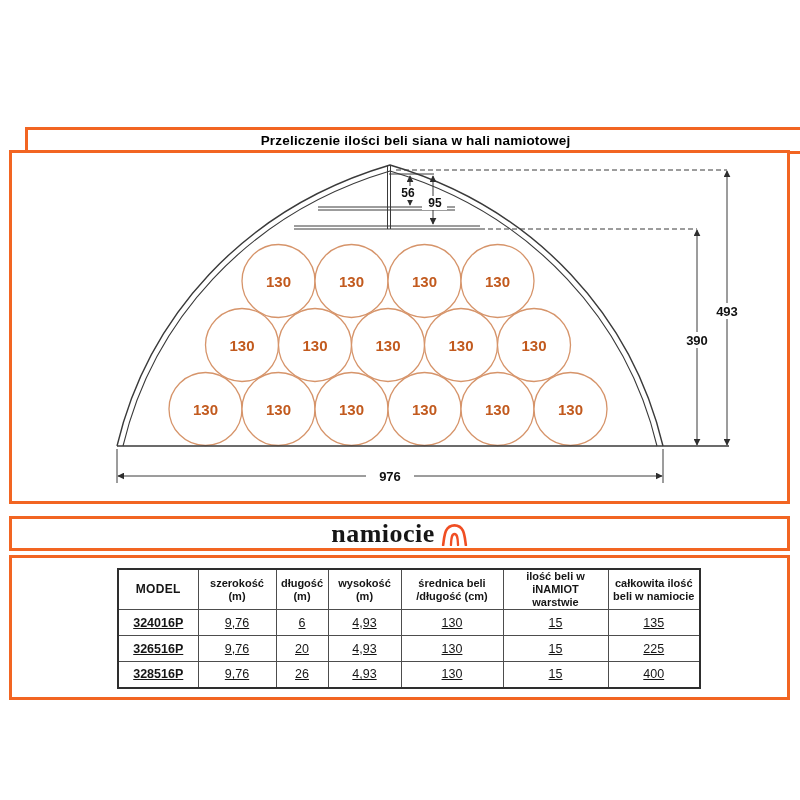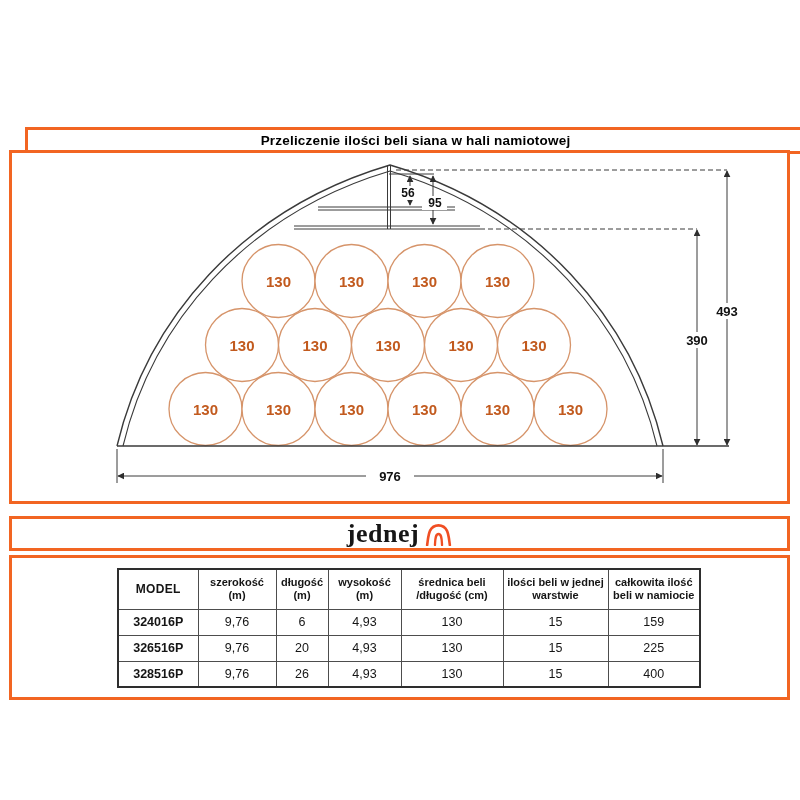--- a/index.html
+++ b/index.html
@@ -27,21 +27,21 @@
   .bale-label{font-size:15px;font-weight:bold;fill:var(--bale-text);}
   .frame{fill:none;stroke:var(--line);stroke-width:1.4;}
   .thin{stroke:var(--line);stroke-width:1;fill:none;}
   .dashed{stroke:var(--line);stroke-width:1;fill:none;stroke-dasharray:5 3;}
 
   table.spec{border-collapse:collapse;margin:10px 0 0 105px;table-layout:fixed;width:582px;background:#fff;}
   table.spec th,table.spec td{border:1px solid #4d4d4d;text-align:center;vertical-align:middle;color:#151515;overflow:hidden;}
   table.spec{border:2px solid #2e2e2e;}
   table.spec thead th{height:40px;font-weight:bold;font-size:11px;line-height:13px;}
   table.spec thead th.model-h{font-weight:bold;font-size:12px;letter-spacing:.3px;margin-top:26px;}
-  table.spec tbody td{height:26px;font-size:12.5px;}
+  table.spec tbody td{height:26px;font-size:12.5px;text-decoration:underline;}
   table.spec tbody td.model-c{font-weight:bold;}
 </style>
 </head>
 <body>
 
 <div class="page">
 
   <div class="obox title-box">
     <h1>Przeliczenie ilości beli siana w hali namiotowej</h1>
   </div>
@@ -129,21 +129,21 @@
         <line class="thin" x1="685" y1="77" x2="685" y2="292" marker-start="url(#arr)" marker-end="url(#arr)"></line>
         <rect x="699" y="150" width="32" height="16" fill="#fff"></rect>
         <text class="dim-text" x="715" y="163" text-anchor="middle">493</text>
         <rect x="669" y="179" width="32" height="16" fill="#fff"></rect>
         <text class="dim-text" x="685" y="192" text-anchor="middle">390</text>
       </g>
     </svg>
   </div>
 
   <div class="obox logo-box">
-    <span class="logo-text">jednej</span>
+    <span class="logo-text">namiocie</span>
     <svg width="27" height="25" viewBox="0 0 28 26">
       <path d="M2.2 25 C3.5 17 3.2 4.5 14 4.5 C24.8 4.5 24.5 17 25.8 25" fill="none" stroke="#F04E23" stroke-width="2.7" stroke-linecap="round"></path>
       <path d="M10.3 25 C10.7 20.5 10.4 13.5 14 13.5 C17.6 13.5 17.3 20.5 17.7 25" fill="none" stroke="#F04E23" stroke-width="2.4" stroke-linecap="round"></path>
     </svg>
   </div>
 
   <div class="obox table-box">
     <table class="spec">
       <colgroup>
         <col style="width:80px">
@@ -169,38 +169,38 @@
             </th>
           <th>
               <div>wysokość</div>
               <div>(m)</div>
             </th>
           <th>
               <div>średnica beli</div>
               <div>/długość (cm)</div>
             </th>
           <th>
-              <div>ilości beli w jednej</div>
+              <div>ilość beli w iNAMIOT</div>
               <div>warstwie</div>
             </th>
           <th>
               <div>całkowita ilość</div>
               <div>beli w namiocie</div>
             </th>
         </tr>
       </thead>
       <tbody>
         <tr>
           <td class="model-c">324016P</td>
           <td>9,76</td>
           <td>6</td>
           <td>4,93</td>
           <td>130</td>
           <td>15</td>
-          <td>159</td>
+          <td>135</td>
         </tr>
         <tr>
           <td class="model-c">326516P</td>
           <td>9,76</td>
           <td>20</td>
           <td>4,93</td>
           <td>130</td>
           <td>15</td>
           <td>225</td>
         </tr>

